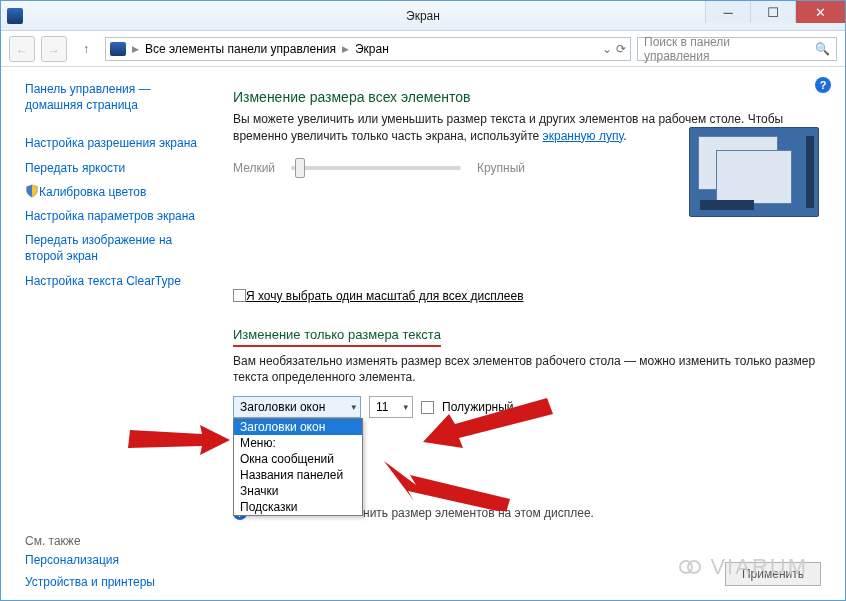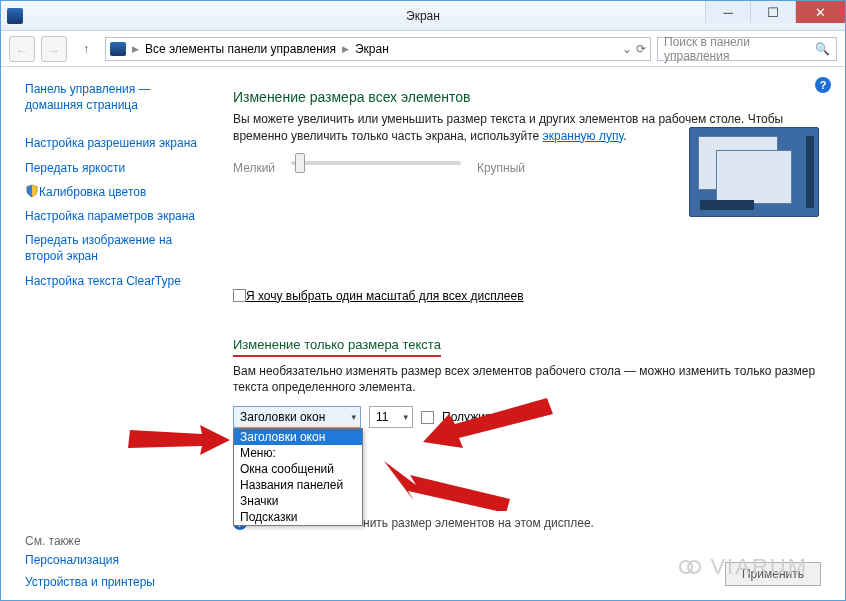--- a/index.html
+++ b/index.html
@@ -53,21 +53,21 @@
     display: flex;
     align-items: center;
     padding: 0 4px;
     background: #fff;
   }
   .addr-bar .folder-icon { width: 16px; height: 14px; background: linear-gradient(#2e6ab7,#14386c); border-radius: 2px; margin-right: 4px; }
   .crumb { padding: 0 4px; }
   .crumb-sep { color: #888; padding: 0 2px; font-size: 9px; }
   .addr-actions { margin-left: auto; display: flex; gap: 4px; color: #777; }
   .search-box {
-    width: 180px; height: 24px;
+    width: 200px; height: 24px;
     border: 1px solid #b9c5d3;
     display: flex; align-items: center;
     padding: 0 6px;
     color: #888;
     background: #fff;
     gap: 32px;
   }
   .search-box .sicon { margin-left: auto; color: #666; }
   .body { flex: 1; display: flex; position: relative; }
   .sidebar {
@@ -93,24 +93,24 @@
     top: 10px; right: 14px;
     width: 16px; height: 16px;
     border-radius: 50%;
     background: #1d6fd6;
     color: #fff;
     font-size: 11px;
     font-weight: bold;
     display: flex; align-items: center; justify-content: center;
   }
   .h1 { color: #0a5a2e; font-size: 14px; margin: 8px 0 6px 0; }
-  .h2 { color: #0a5a2e; font-size: 13px; margin: 10px 0 6px 0; border-bottom: 2px solid #c82a2a; padding-bottom: 3px; display: inline-block; }
+  .h2 { color: #0a5a2e; font-size: 13px; margin: 0 0 6px 0; border-bottom: 2px solid #c82a2a; padding-bottom: 3px; display: inline-block; }
   .para { color: #222; line-height: 1.4; margin-bottom: 10px; }
   .link { color: #0066cc; text-decoration: underline; }
-  .slider-row { display: flex; gap: 16px; margin-top: 16px; color: #888; }
+  .slider-row { display: flex; align-items: center; gap: 16px; margin-top: 16px; color: #888; }
   .slider-track {
     width: 170px; height: 4px; background: #d6d6d6; border-radius: 2px; position: relative;
   }
   .slider-thumb { width: 10px; height: 20px; background: #f0f0f0; border: 1px solid #9c9c9c; border-radius: 2px; position: absolute; top: -8px; left: 4px; }
   .preview {
     position: absolute; right: 26px; top: 60px;
     width: 130px; height: 90px;
     background: #3c6aa3; border: 1px solid #2a4d7a;
     border-radius: 2px;
   }

